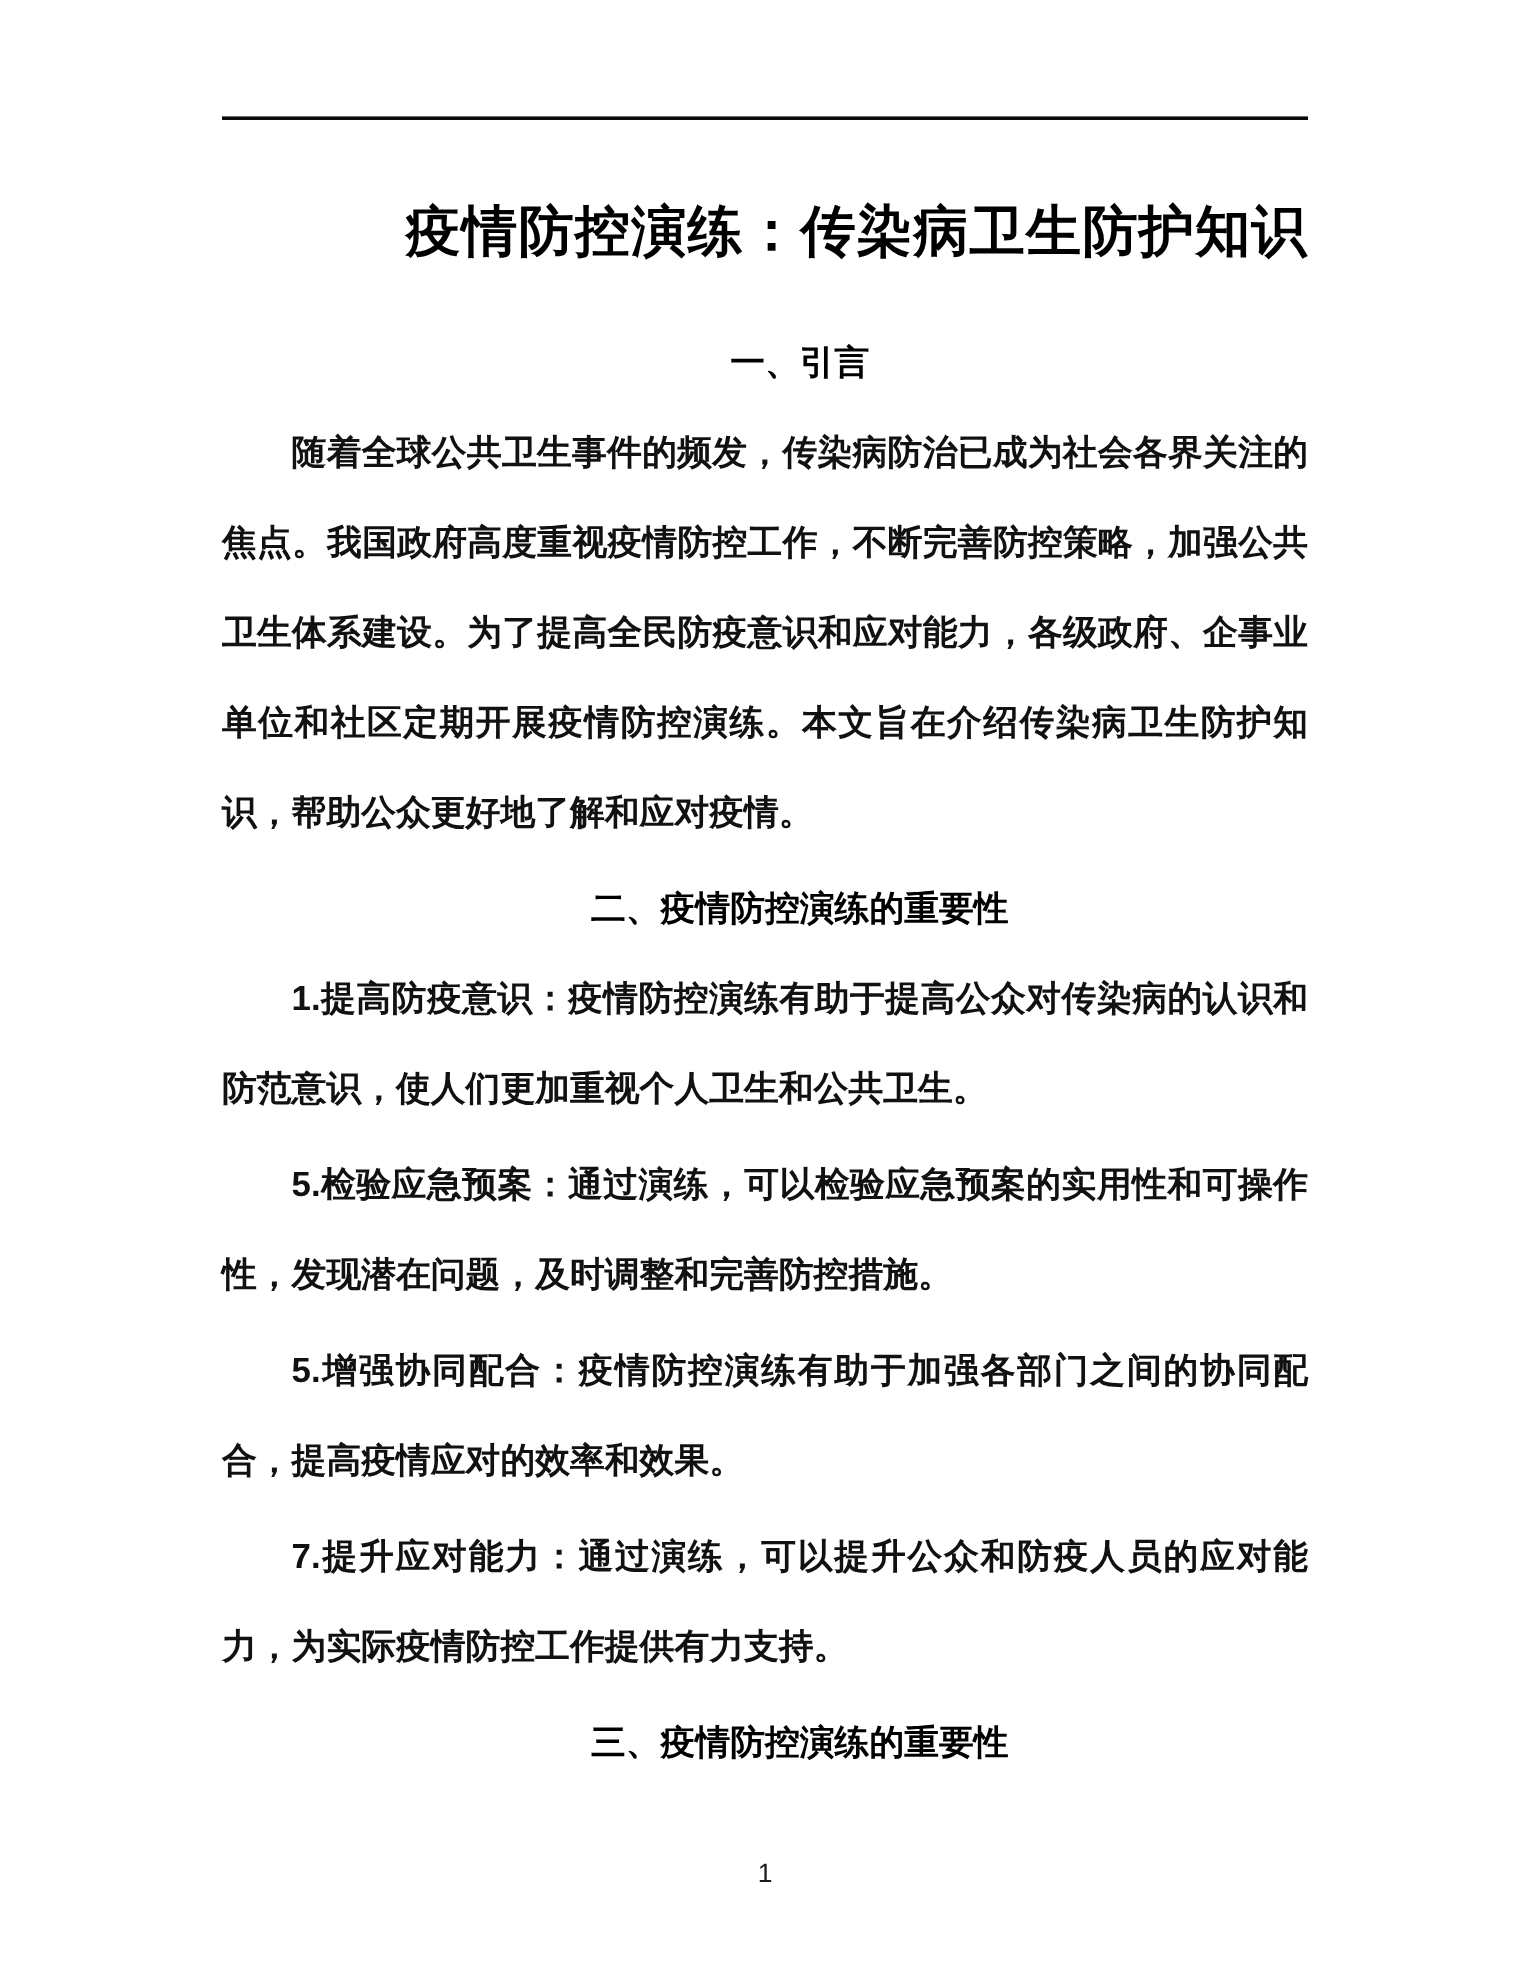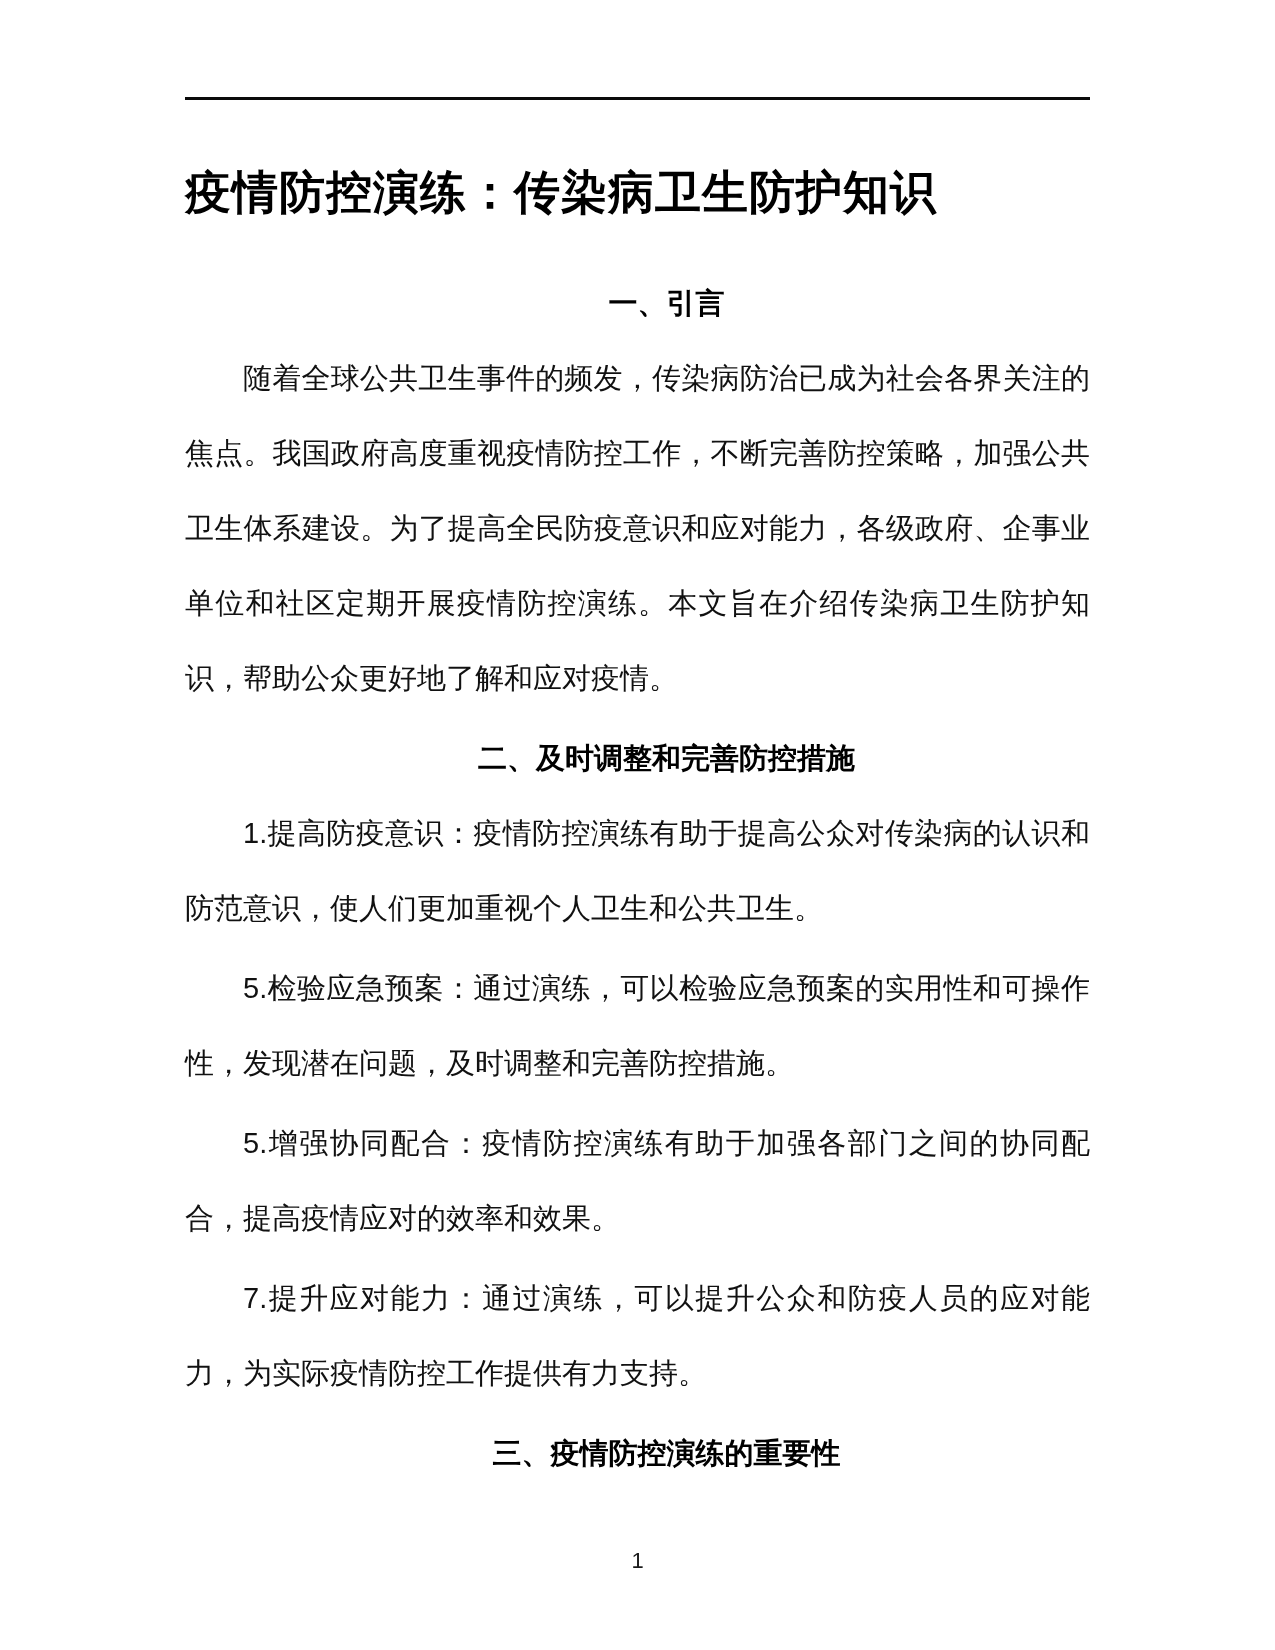--- a/index.html
+++ b/index.html
@@ -25,39 +25,39 @@
   .top-rule {
     width: 905px;
     height: 0;
     border-top: 3px solid #0a0a0a;
   }
   .doc-title {
     margin: 64px 0 46px 0;
     font-size: 46px;
     line-height: 56px;
     font-weight: 900;
-    text-align: left;
+    text-align: right;
     letter-spacing: 1px;
     color: #000000;
   }
   .sec-heading {
     margin: 0;
     font-size: 29px;
     line-height: 75px;
     font-weight: bold;
     text-indent: 58px;
     color: #000000;
     white-space: nowrap;
     text-align: center;
   }
   .body-para {
     margin: 0 0 5px 0;
     font-size: 29px;
     line-height: 75px;
-    font-weight: normal;
+    font-weight: bold;
     text-indent: 58px;
     text-align: justify;
     text-justify: inter-ideograph;
     word-break: break-all;
     color: #111111;
   }
   .page-number {
     position: absolute;
     left: 0;
     right: 0;
@@ -75,21 +75,21 @@
   <div class="content">
 
     <div class="top-rule"></div>
 
     <h1 class="doc-title">疫情防控演练：传染病卫生防护知识</h1>
 
     <h2 class="sec-heading">一、引言</h2>
 
     <p class="body-para">随着全球公共卫生事件的频发，传染病防治已成为社会各界关注的焦点。我国政府高度重视疫情防控工作，不断完善防控策略，加强公共卫生体系建设。为了提高全民防疫意识和应对能力，各级政府、企事业单位和社区定期开展疫情防控演练。本文旨在介绍传染病卫生防护知识，帮助公众更好地了解和应对疫情。</p>
 
-    <h2 class="sec-heading">二、及时调整和完善防控措施</h2>
+    <h2 class="sec-heading">二、疫情防控演练的重要性</h2>
 
     <p class="body-para">1.提高防疫意识：疫情防控演练有助于提高公众对传染病的认识和防范意识，使人们更加重视个人卫生和公共卫生。</p>
 
     <p class="body-para">5.检验应急预案：通过演练，可以检验应急预案的实用性和可操作性，发现潜在问题，及时调整和完善防控措施。</p>
 
     <p class="body-para">5.增强协同配合：疫情防控演练有助于加强各部门之间的协同配合，提高疫情应对的效率和效果。</p>
 
     <p class="body-para">7.提升应对能力：通过演练，可以提升公众和防疫人员的应对能力，为实际疫情防控工作提供有力支持。</p>
 
     <h2 class="sec-heading">三、疫情防控演练的重要性</h2>

